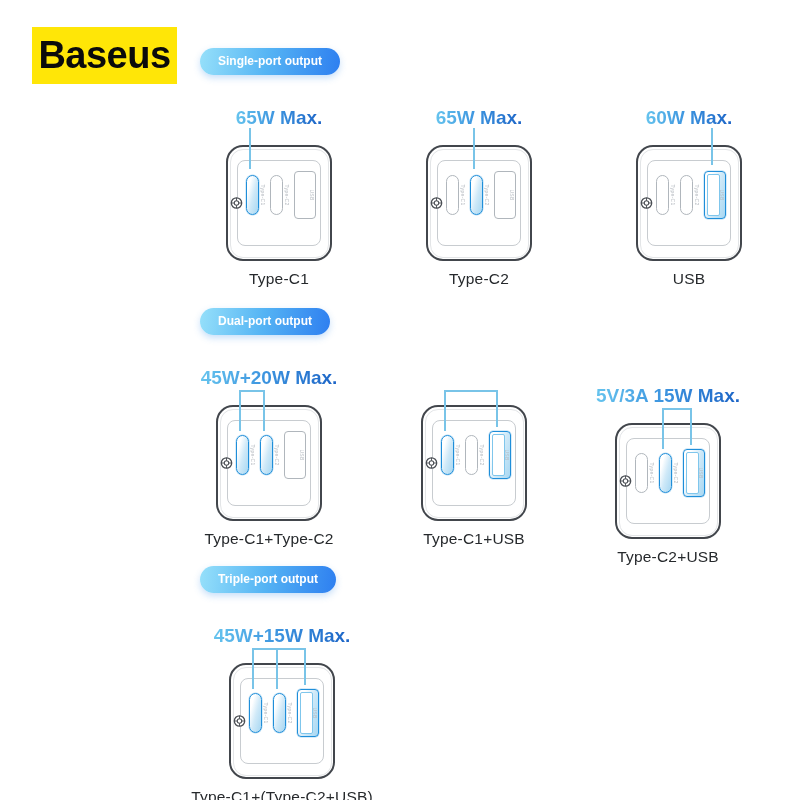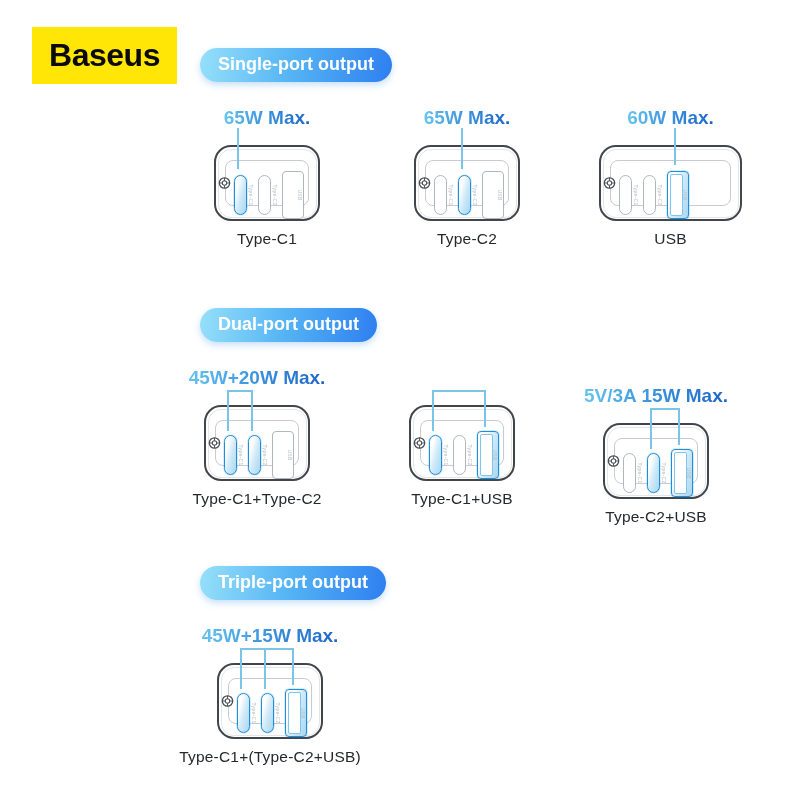--- a/index.html
+++ b/index.html
@@ -7,38 +7,38 @@
     width:800px;height:800px;position:relative;background:#ffffff;
     font-family:"Liberation Sans","DejaVu Sans",sans-serif;
     overflow:hidden;
   }
   
   .brand{
     position:absolute;left:32px;top:27px;width:145px;height:57px;
     background:#ffe607;display:flex;align-items:center;justify-content:center;
   }
   .brand span{
-    font-size:32px;font-weight:700;color:#0b0b0b;letter-spacing:-0.5px;
+    font-size:38px;font-weight:700;color:#0b0b0b;letter-spacing:-0.5px;
   }
   
   .badge{
     position:absolute;left:200px;
     padding:6px 18px 7px 18px;border-radius:17px;
     background:linear-gradient(98deg,#96e0fa 0%,#55b4f4 48%,#2e7ff0 100%);
-    color:#ffffff;font-size:18px;font-weight:700;white-space:nowrap;
+    color:#ffffff;font-size:12px;font-weight:700;white-space:nowrap;
     box-shadow:0 3px 7px rgba(70,150,235,.30);
   }
   .badge.b1{top:48px;}
   .badge.b2{top:308px;text-align:center;}
   .badge.b3{top:566px;}
   
-  .unit{position:absolute;width:106px;height:76px;}
+  .unit{position:absolute;width:106px;height:116px;margin-left:12px;}
   .u1{left:214px;top:145px;}
   .u2{left:414px;top:145px;}
-  .u3{left:599px;top:145px;padding-left:37px;}
+  .u3{left:624px;top:145px;}
   .u4{left:204px;top:405px;}
   .u5{left:409px;top:405px;}
   .u6{left:603px;top:423px;}
   .u7{left:217px;top:663px;}
 
   .wlabel{
     position:absolute;bottom:calc(100% + 16px);left:50%;transform:translateX(-50%);
     font-size:19px;font-weight:700;white-space:nowrap;color:#2b86d4;
   }
   @supports (-webkit-background-clip:text){

